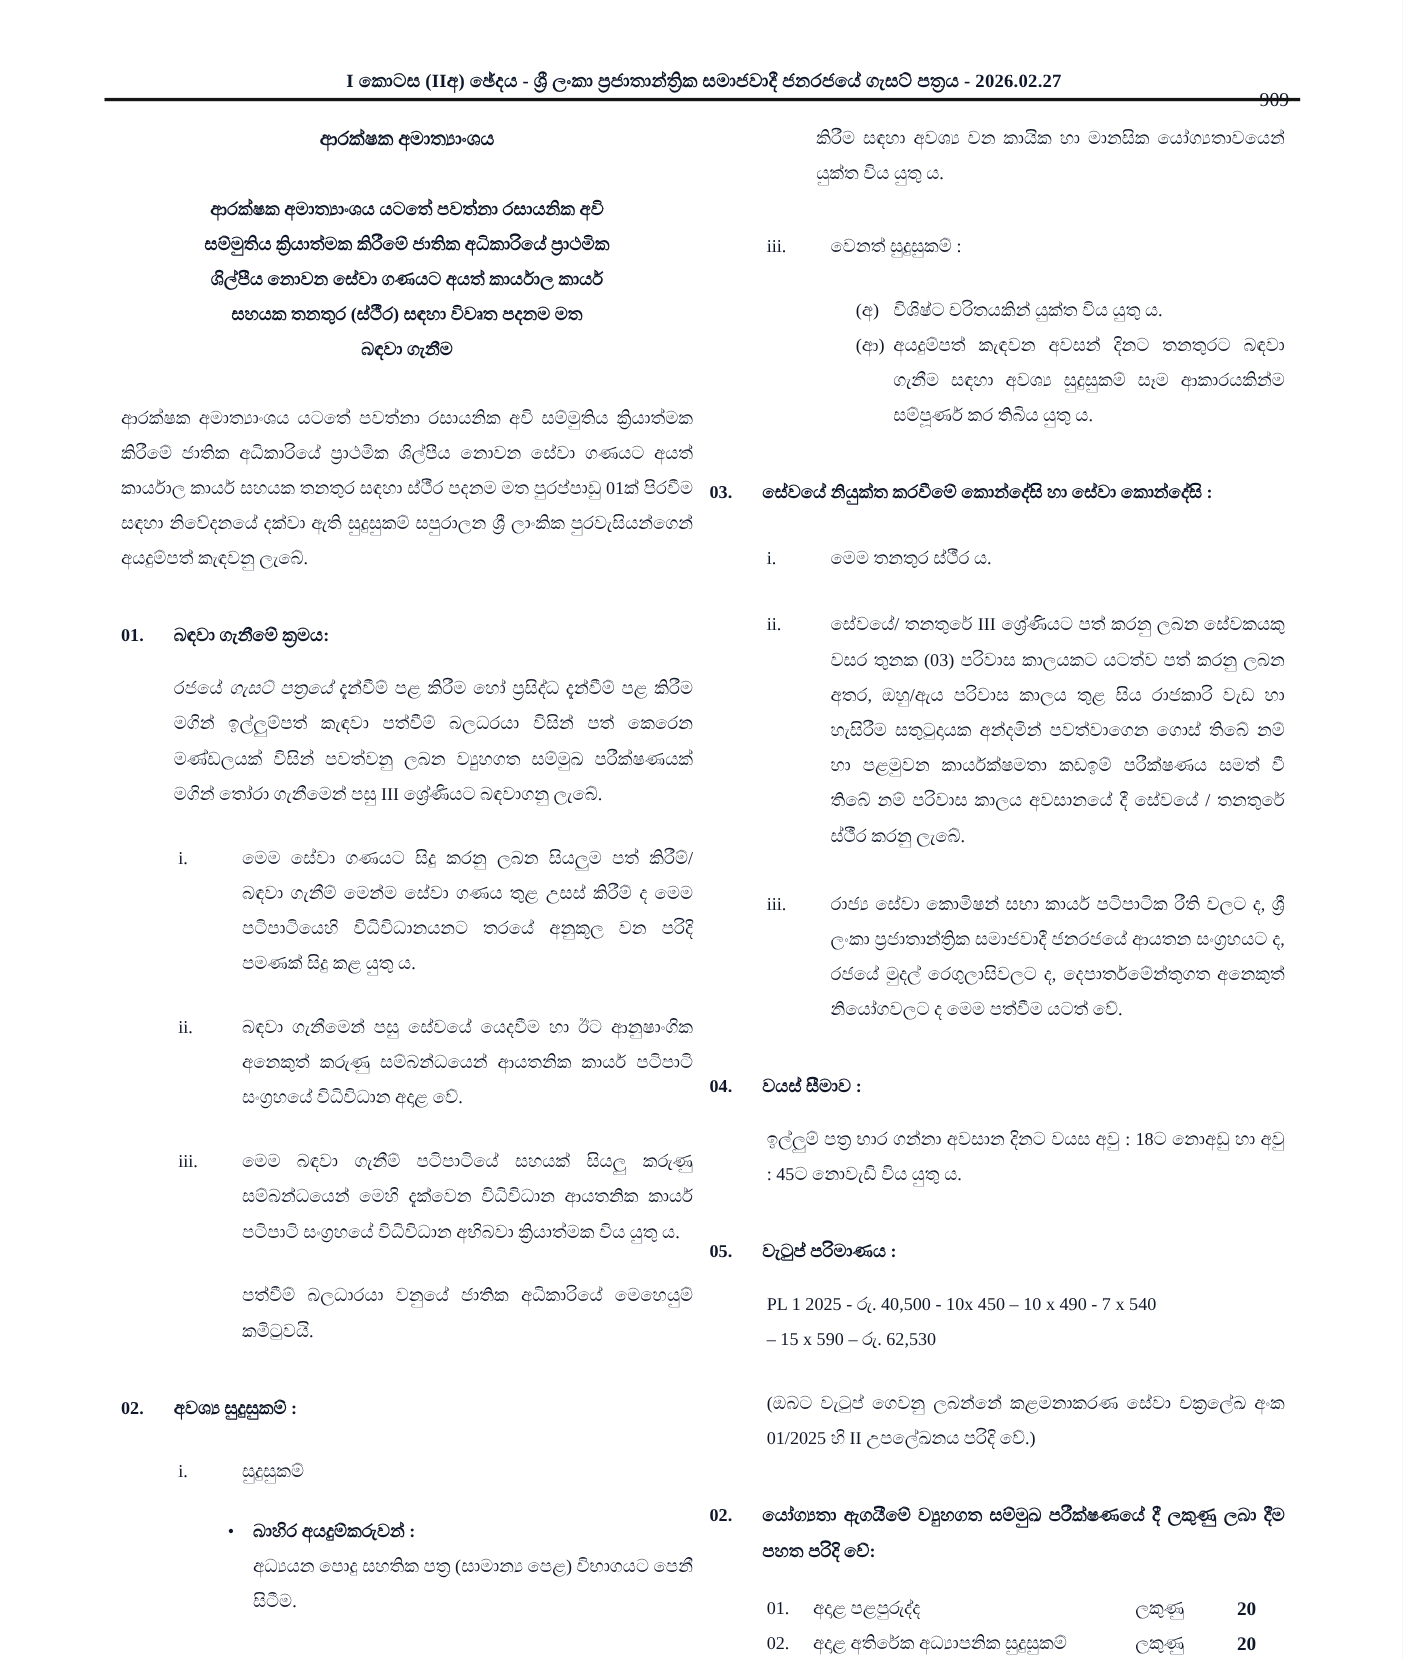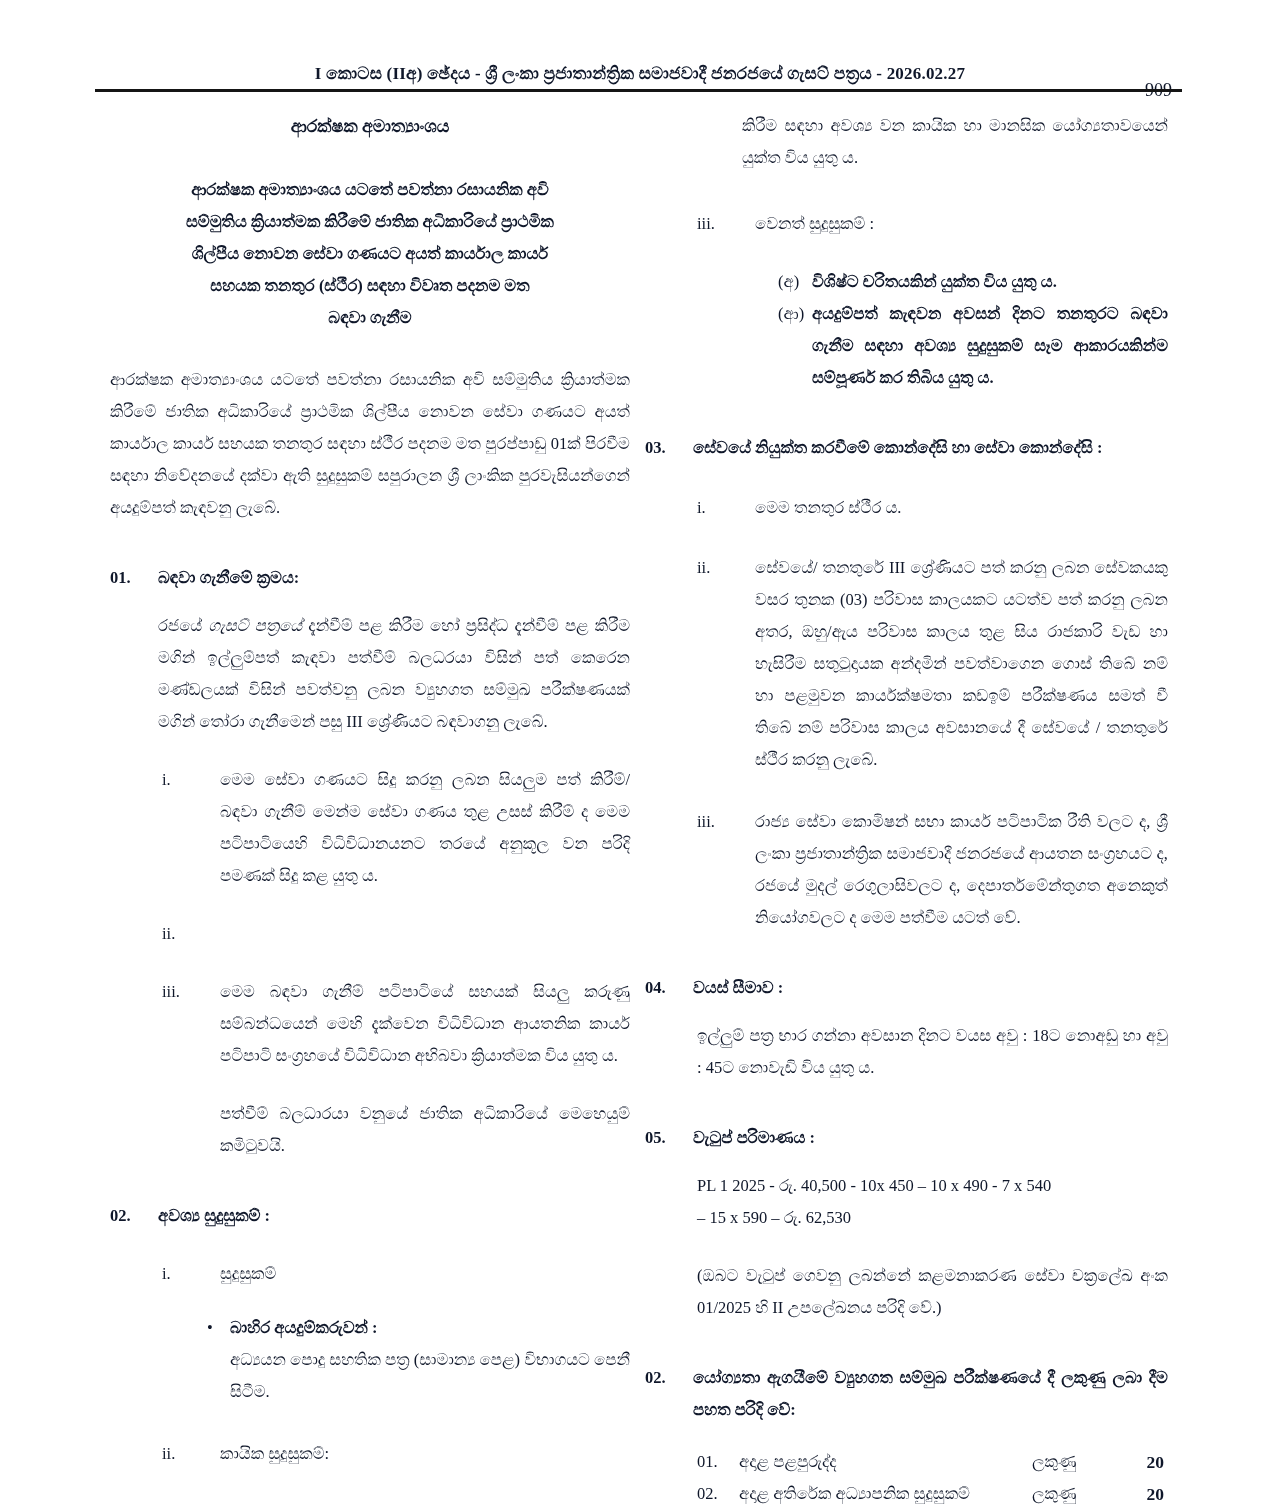--- a/index.html
+++ b/index.html
@@ -41,33 +41,33 @@
 
   .closing { margin-top:26px; margin-left:110px; text-align:justify; }
 
   .bullet-row { display:flex; margin-top:22px; padding-left:97px; }
   .bmark { width:23px; flex:none; }
   .bbody { flex:1; }
 
   .sub-item { display:flex; padding-left:133px; }
   .sub-item.first { margin-top:26px; }
   .subnum { width:34px; flex:none; }
-  .subbody { flex:1; text-align:justify;font-weight:bold; }
+  .subbody { flex:1; text-align:justify; }
 
   .cont-para { margin-top:12px; margin-left:97px; text-align:justify; }
 
   .plain-para { margin-top:16px; margin-left:52px; text-align:justify; }
   .note-para  { margin-top:26px; margin-left:52px; text-align:justify; }
 
   
   .marks { margin-top:20px; margin-left:52px; }
   .mrow { display:flex; align-items:flex-end; }
   .mnum { width:42px; flex:none; }
   .mlabel { flex:1; }
-  .mscore { width:138px; flex:none; display:flex; justify-content:space-between; padding:0 4px 0 2px; }
+  .mscore { width:138px; flex:none; display:flex; justify-content:flex-start; padding:0 4px 0 2px;gap:48px; }
   .mscore .val { font-weight:bold; font-size:17.5px; }
 </style>
 </head>
 <body>
 
 <div class="page">
 
   <div class="hdr">
     <div class="hdr-title">I කොටස (IIඅ) ඡේදය - ශ්‍රී ලංකා ප්‍රජාතාන්ත්‍රික සමාජවාදී ජනරජයේ ගැසට් පත්‍රය - 2026.02.27</div>
     <div class="hdr-page">909</div>
@@ -90,20 +90,21 @@
         <span class="stitle">බඳවා ගැනීමේ ක්‍රමය:</span>
       </div>
       <div class="sec-para just"><span>රජයේ </span><span class="it">ගැසට් පත්‍රයේ</span><span> දැන්වීම් පළ කිරීම හෝ ප්‍රසිද්ධ දැන්වීම් පළ කිරීම මගින් ඉල්ලුම්පත් කැඳවා පත්වීම් බලධරයා විසින් පත් කෙරෙන මණ්ඩලයක් විසින් පවත්වනු ලබන ව්‍යුහගත සම්මුඛ පරීක්ෂණයක් මගින් තෝරා ගැනීමෙන් පසු III ශ්‍රේණියට බඳවාගනු ලැබේ.</span></div>
 
       <div class="item">
         <span class="inum">i.</span>
         <span class="ibody">මෙම සේවා ගණයට සිදු කරනු ලබන සියලුම පත් කිරීම්/ බඳවා ගැනීම් මෙන්ම සේවා ගණය තුළ උසස් කිරීම් ද මෙම පටිපාටියෙහි විධිවිධානයනට තරයේ අනුකූල වන පරිදි පමණක් සිදු කළ යුතු ය.</span>
       </div>
       <div class="item">
         <span class="inum">ii.</span>
+        <span class="ibody">බඳවා ගැනීමෙන් පසු සේවයේ  යෙදවීම හා ඊට ආනුෂාංගික අනෙකුත් කරුණු සම්බන්ධයෙන් ආයතනික කාර්ය පටිපාටි සංග්‍රහයේ විධිවිධාන අදාළ වේ.</span>
       </div>
       <div class="item">
         <span class="inum">iii.</span>
         <span class="ibody">මෙම බඳවා ගැනීම් පටිපාටියේ සහයක් සියලු කරුණු සම්බන්ධයෙන් මෙහි දැක්වෙන විධිවිධාන ආයතනික කාර්ය පටිපාටි සංග්‍රහයේ විධිවිධාන අභිබවා ක්‍රියාත්මක විය යුතු ය.</span>
       </div>
 
       <div class="closing">පත්වීම් බලධාරයා වනුයේ ජාතික අධිකාරියේ මෙහෙයුම් කමිටුවයි.</div>
 
       <div class="sec">
         <span class="snum">02.</span>

